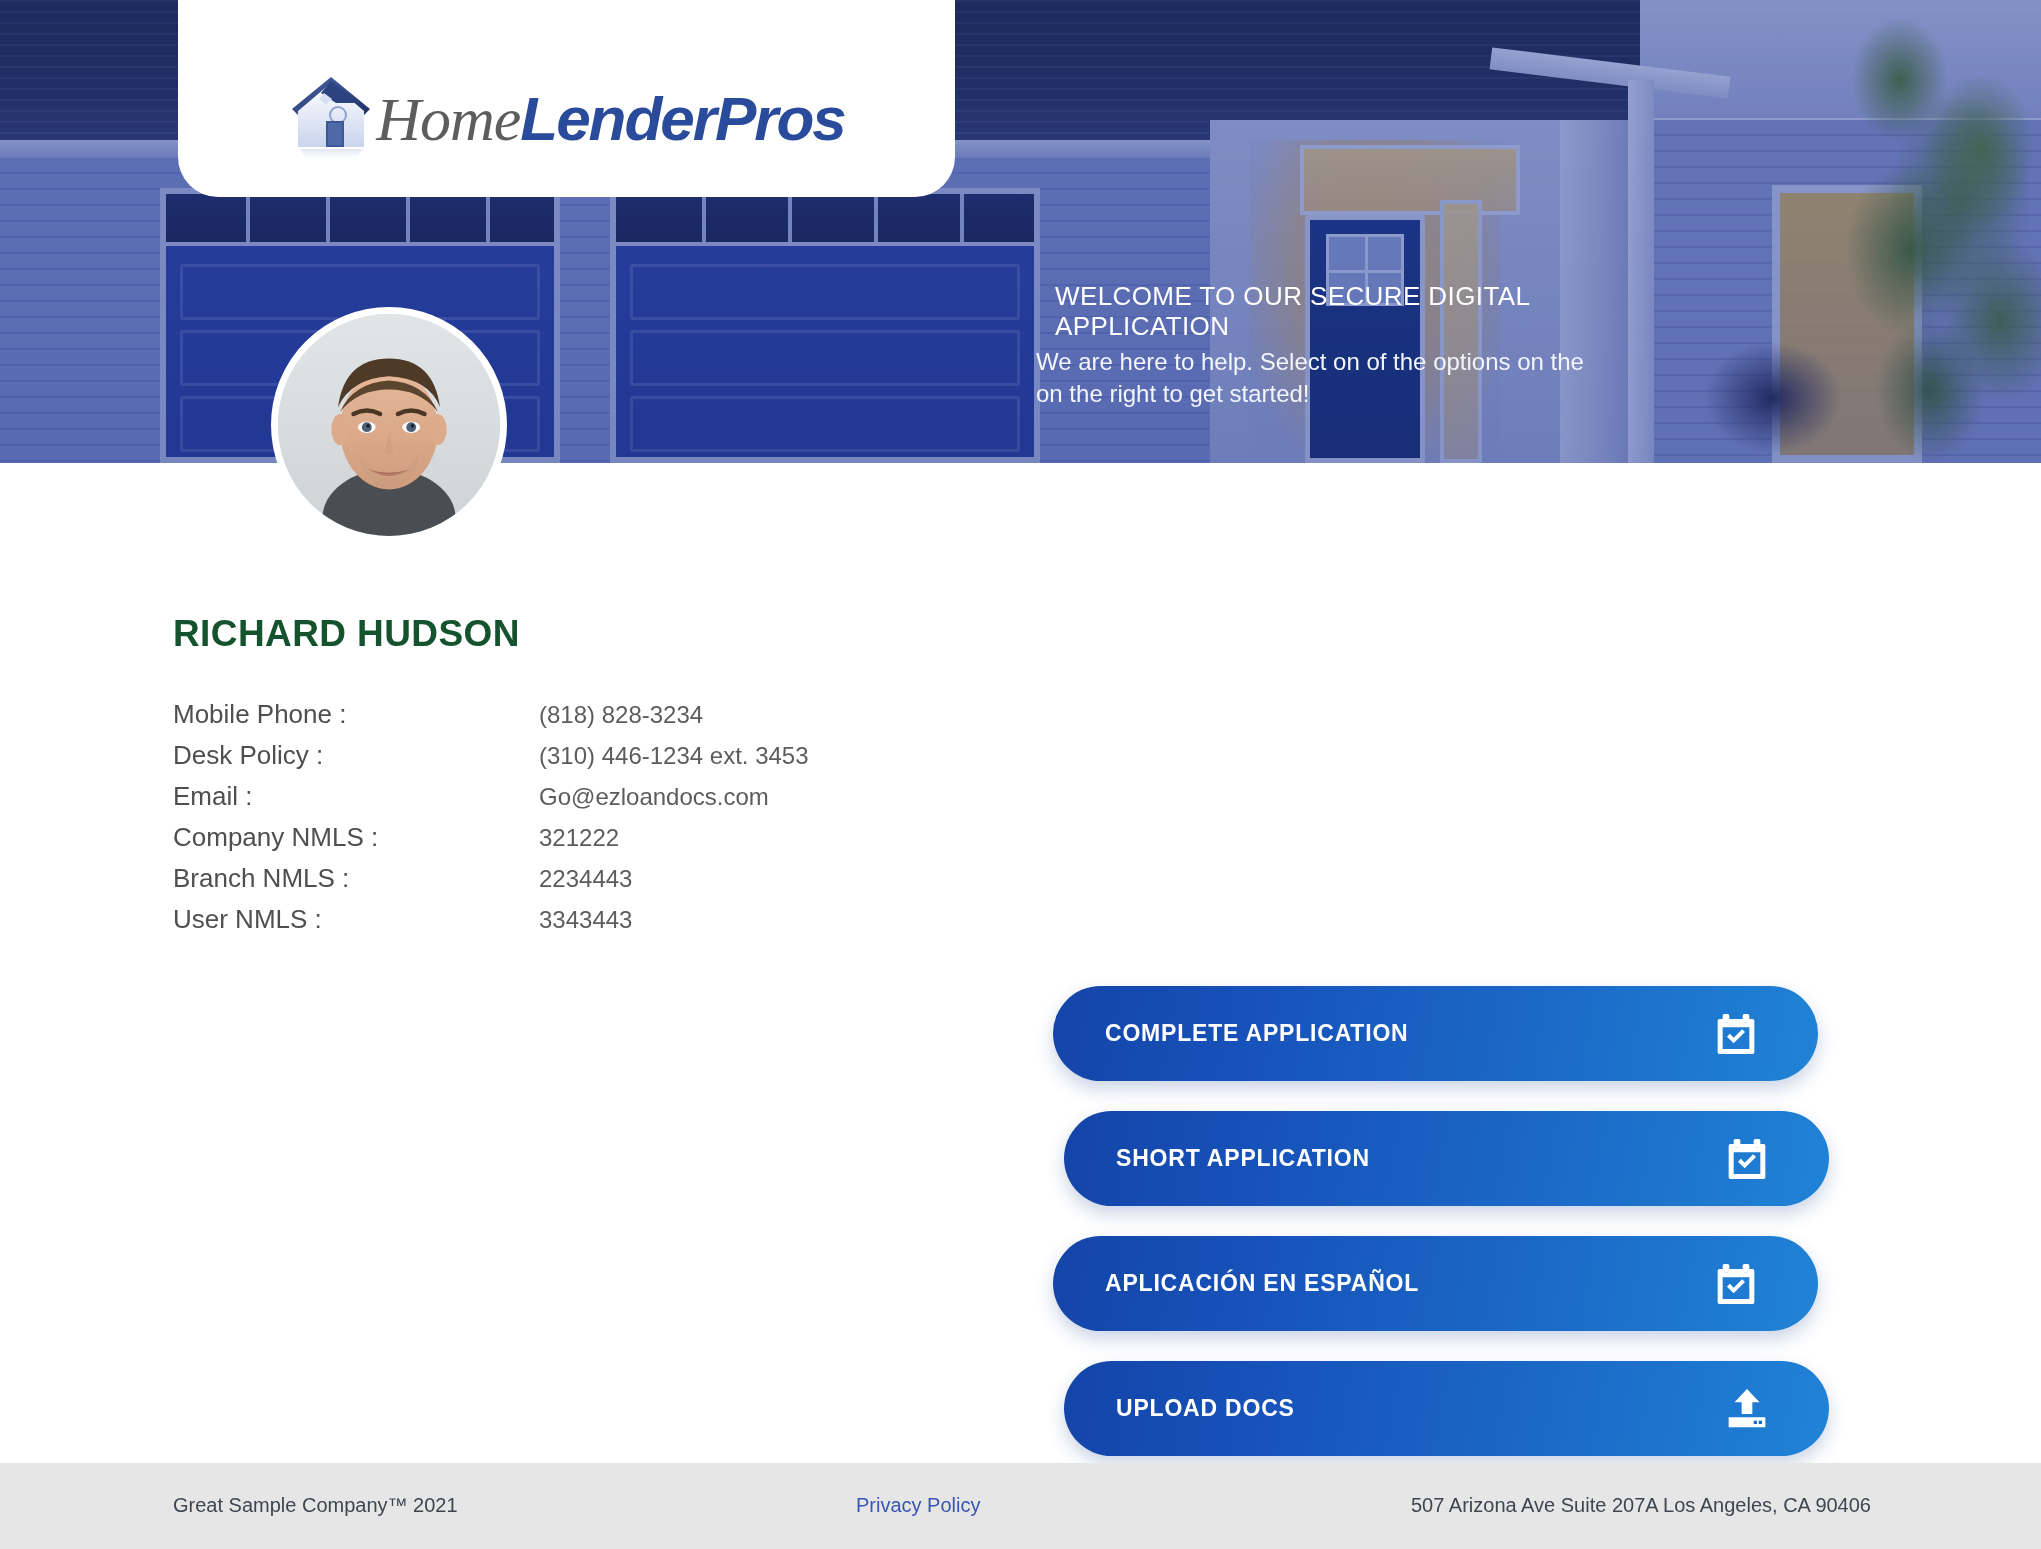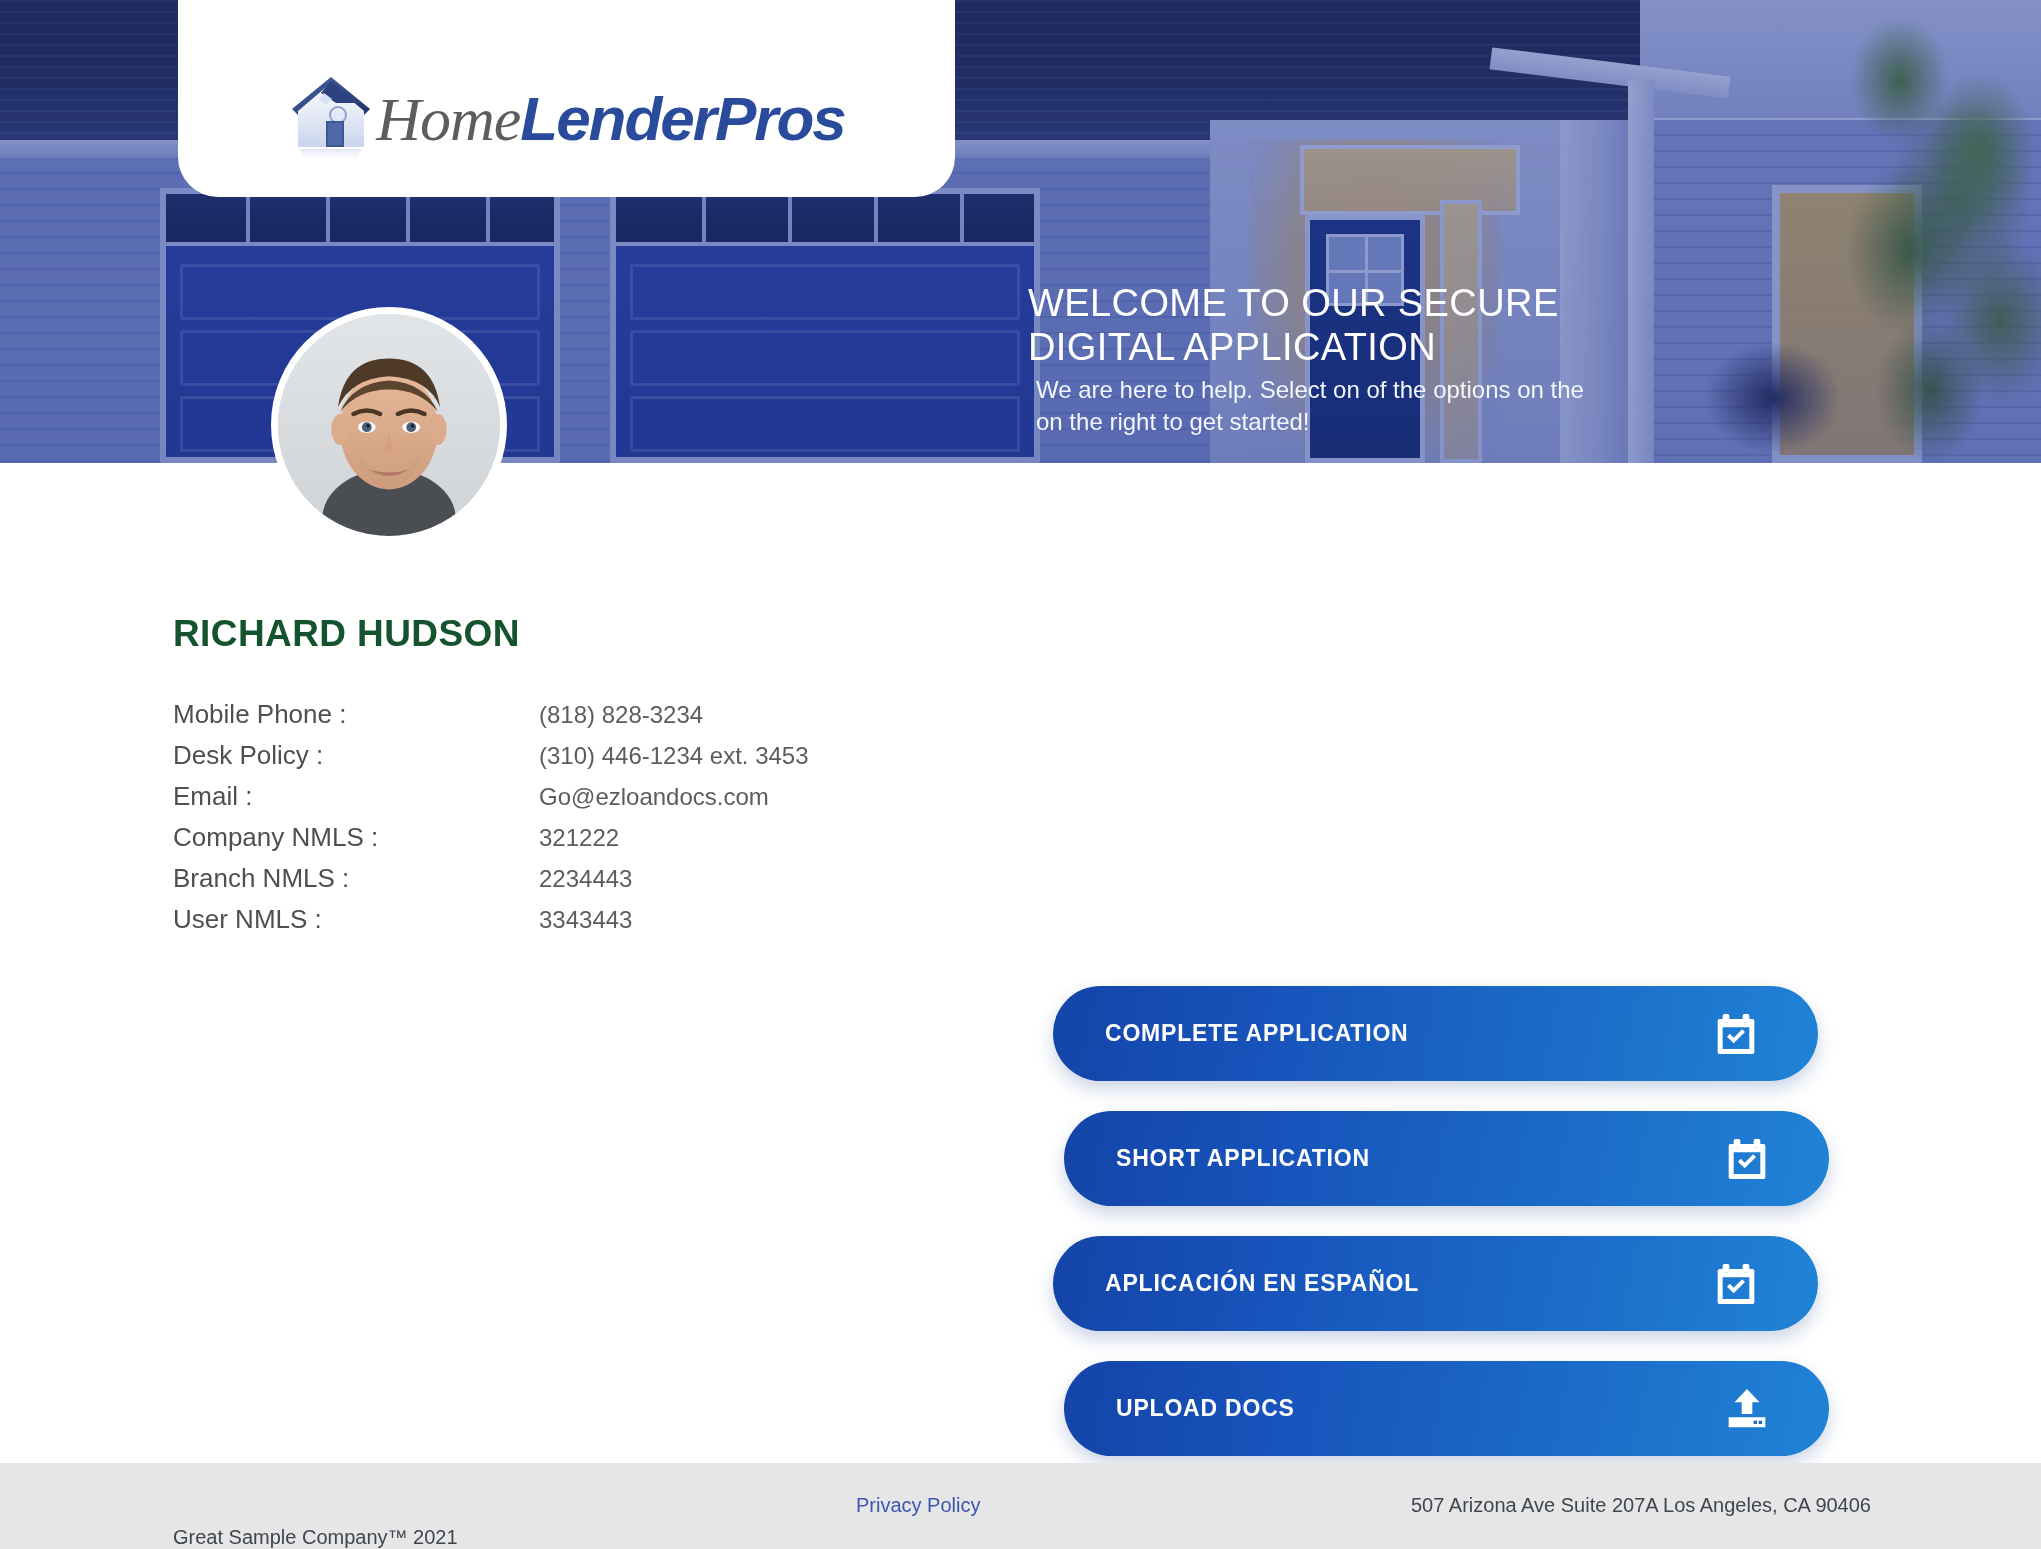--- a/index.html
+++ b/index.html
@@ -178,22 +178,23 @@
     font-style:italic; font-weight:700; color:#2a4b9b;
     letter-spacing:-2px;
   }
 
   
   .hero-copy{
     position:absolute; left:1028px; top:281px; width:580px; z-index:5;
     color:#ffffff;
   }
   .hero-title{
-    font-size:38px; font-weight:400; letter-spacing:.4px; line-height:1.17;
+    font-size:26px; font-weight:400; letter-spacing:.4px; line-height:1.17;
     text-transform:uppercase;
+    margin-left:27px;
   }
   .hero-sub{
     margin-top:4px;
     font-size:24px; font-weight:300; line-height:1.33; color:#f2f5fb;margin-left:8px;
   }
 
   
   .avatar{
     position:absolute; left:271px; top:307px;
     width:236px; height:236px; border-radius:50%;
@@ -244,21 +245,21 @@
   
   .footer{
     position:absolute; left:0; top:1463px; width:2041px; height:86px;
     background:#e6e6e6;
   }
   .footer-inner{
     position:relative; width:100%; height:100%;
   }
   .footer-left{
     position:absolute; left:173px; top:31px;
-    font-size:20px; color:#3f4650;margin-top:32px;
+    font-size:20px; color:#3f4650;
   }
   .footer-center{
     position:absolute; left:856px; top:31px;
     font-size:20px; color:#3a56b5; text-decoration:none; cursor:pointer;
   }
   .footer-right{
     position:absolute; right:170px; top:31px;
     font-size:20px; color:#3f4650; white-space:nowrap;
   }
 </style>

